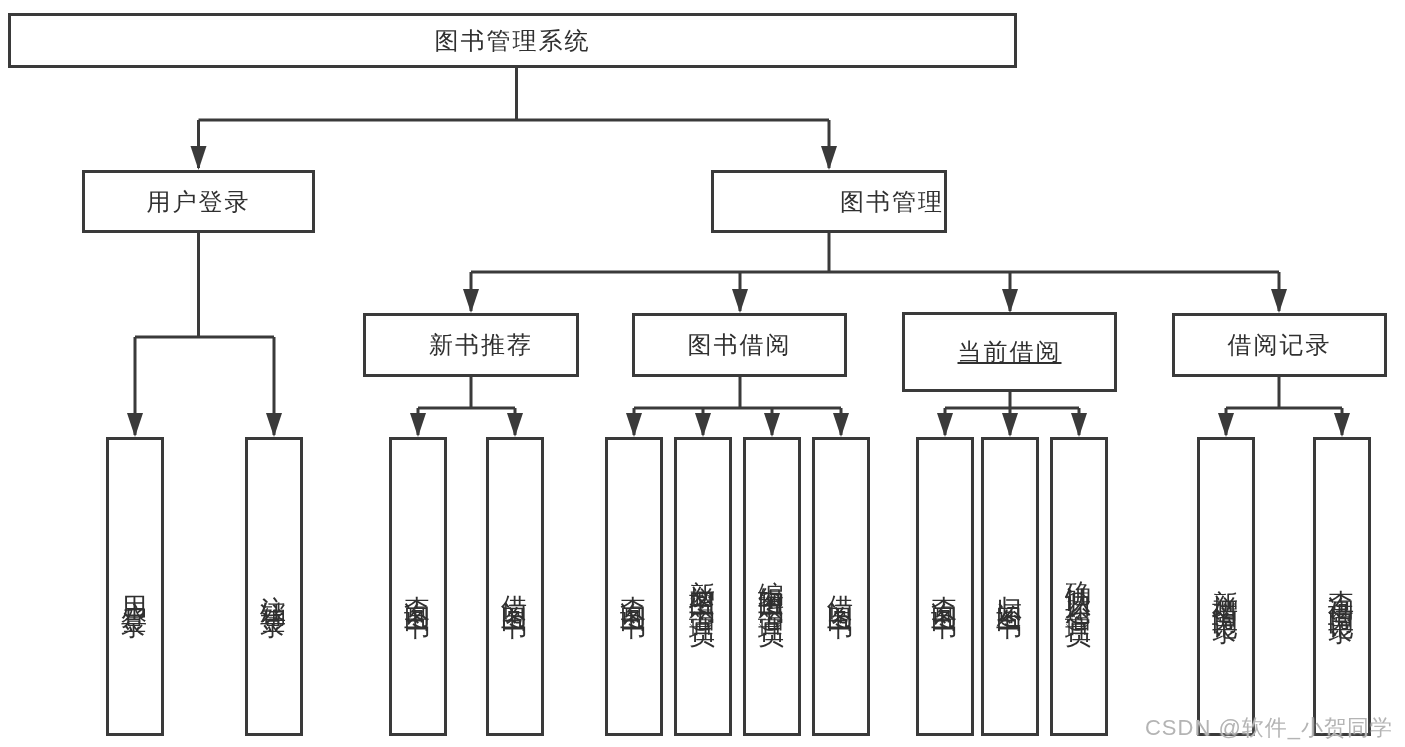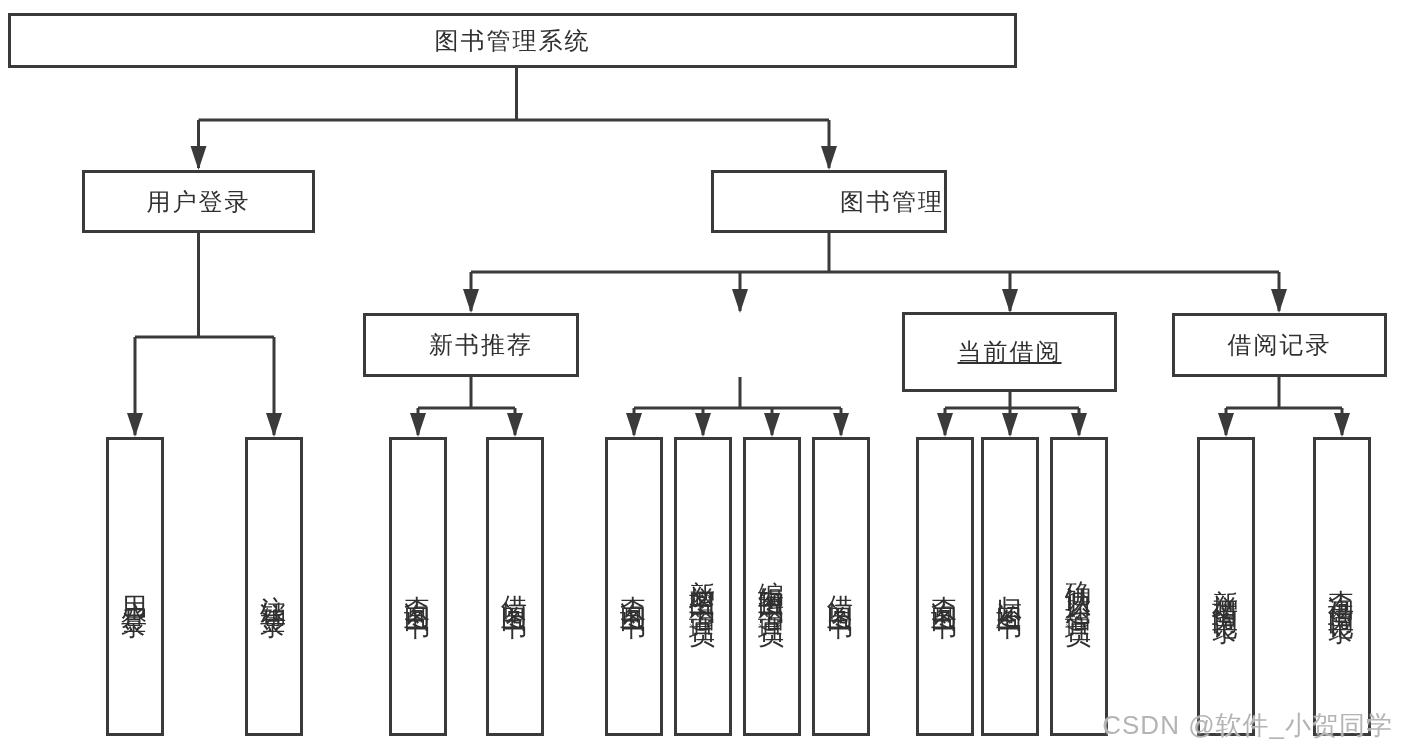--- a/index.html
+++ b/index.html
@@ -36,21 +36,21 @@
     writing-mode: vertical-rl;
     font-size: 26px;
     letter-spacing: 6px;
     color: #303030;
     white-space: nowrap;
   }
   .watermark {
     position: absolute;
     right: 12px;
     bottom: 4px;
-    font-size: 26px;
+    font-size: 22px;
     letter-spacing: 1px;
     color: #b4b4b4;
     text-shadow: 0 1px 2px rgba(255,255,255,0.9);
     z-index: 5;
     white-space: nowrap;
   }
 </style>
 </head>
 <body>
 
@@ -96,20 +96,23 @@
   <div class="box" style="left:82px; top:170px; width:233px; height:63px;">
     <span class="h-label">用户登录</span>
   </div>
   <div class="box" style="left:711px; top:170px; width:236px; height:63px;justify-content:flex-end;">
     <span class="h-label">图书管理</span>
   </div>
 
   <div class="box" style="left:363px; top:313px; width:216px; height:64px;padding-left:20px;">
     <span class="h-label">新书推荐</span>
   </div>
+  <div class="box" style="left:632px; top:313px; width:215px; height:64px;">
+    <span class="h-label">图书借阅</span>
+  </div>
   <div class="box" style="left:902px; top:312px; width:215px; height:80px;text-decoration:underline;">
     <span class="h-label">当前借阅</span>
   </div>
   <div class="box" style="left:1172px; top:313px; width:215px; height:64px;">
     <span class="h-label">借阅记录</span>
   </div>
 
   <div class="box" style="left:106px; top:437px; width:58px; height:299px;">
     <span class="v-label">用户登录</span>
   </div>

